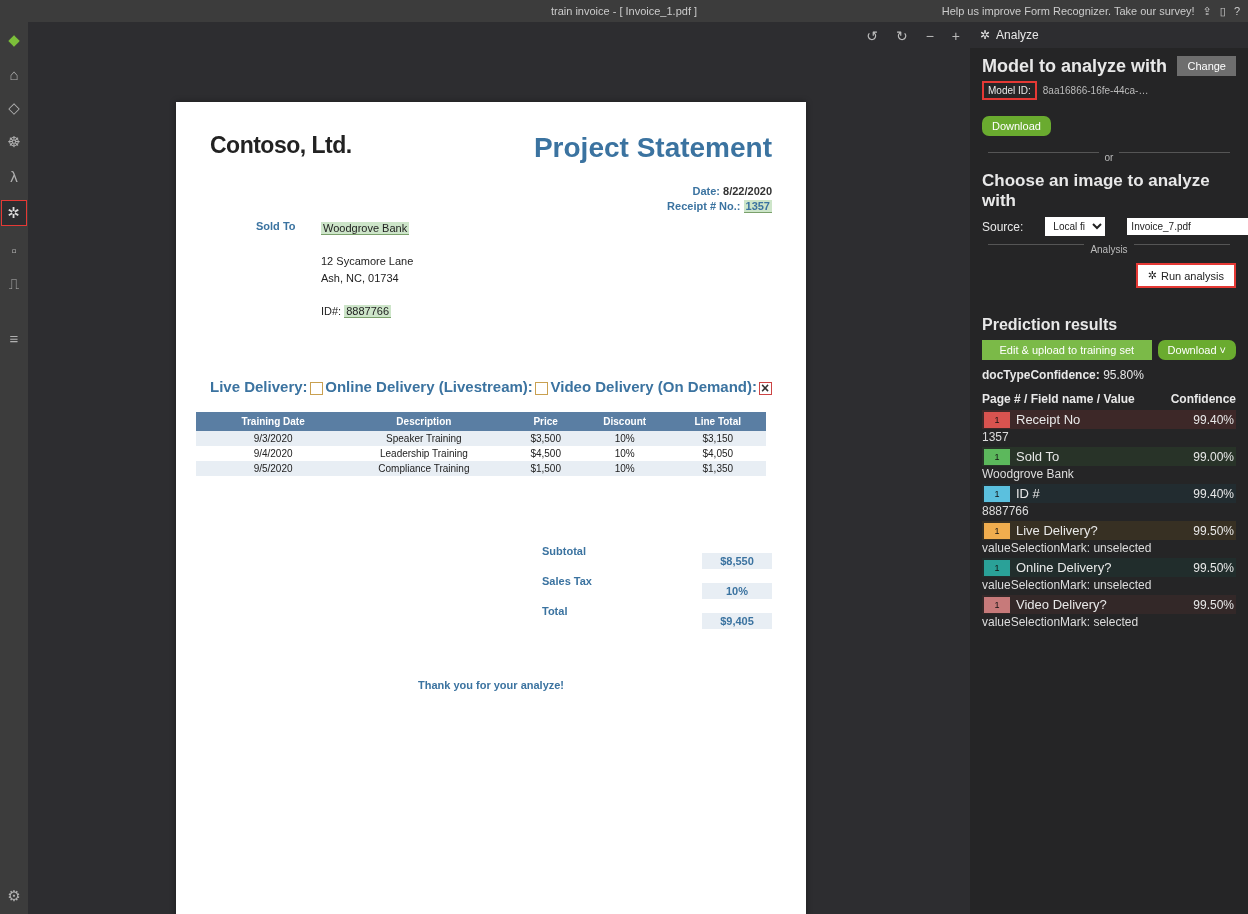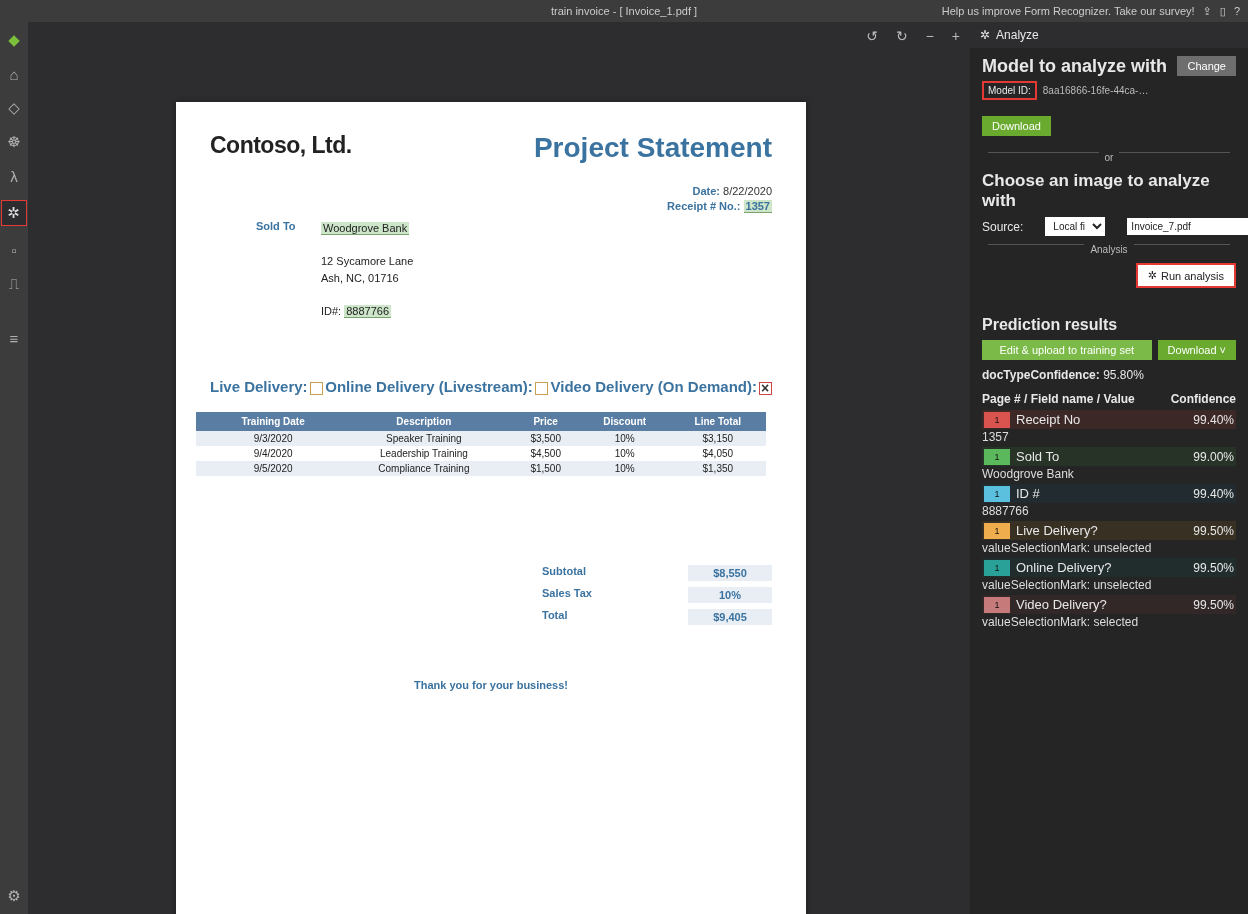--- a/index.html
+++ b/index.html
@@ -13,47 +13,47 @@
 .leftnav .navicon.logo { color:#7cbf3a; }
 .leftnav .navicon.active { background:#2d2d30; border:1px solid #e53935; color:#ddd; width:26px; height:26px; margin-left:-1px; }
 .leftnav .bottom { margin-top:auto; margin-bottom:8px; }
 .main { position:absolute; top:22px; left:28px; width:942px; height:892px; background:#2d2d30; }
 .toolbar { position:absolute; top:6px; right:10px; display:flex; gap:18px; }
 .toolbar span { color:#bbb; font-size:14px; cursor:pointer; }
 .page { position:absolute; top:80px; left:148px; width:630px; height:815px; background:#fff; color:#222; box-shadow:0 0 6px rgba(0,0,0,.4); padding:30px 34px; font-size:11px; }
 .page .logo { font-family:"Arial Black",sans-serif; font-size:23px; font-weight:900; letter-spacing:-0.5px; color:#222; }
 .page .stmt { position:absolute; top:30px; right:34px; font-size:28px; color:#3b73a0; font-weight:600;text-align:center; }
 .page .meta { position:absolute; top:82px; right:34px; text-align:right; font-size:11px; color:#3b73a0; font-weight:600; line-height:1.4; }
-.page .meta .val { color:#333; font-weight:400; }
+.page .meta .val { color:#333; font-weight:700; }
 .page .hl { background:#cde5c9; border-bottom:1px solid #7aa06b; padding:0 2px; }
 .page .soldto { position:absolute; top:118px; left:80px; font-size:11px; color:#3b73a0; font-weight:700; }
 .page .addr { position:absolute; top:118px; left:145px; font-size:11px; line-height:1.5; }
 .page .checks { position:absolute; top:276px; left:34px; right:34px; display:flex; justify-content:space-between; font-size:15px; color:#3b73a0; font-weight:600; }
 .chk { display:inline-block; width:13px; height:13px; border:1px solid #c9a050; vertical-align:middle; margin-left:2px; position:relative; }
 .chk.sel:before { content:"×"; position:absolute; top:-3px; left:1px; color:#333; font-size:14px; }
 .chk.r { border-color:#c44; }
 .page table.items { position:absolute; top:310px; left:20px; width:570px; border-collapse:collapse; font-size:10px; }
 .page table.items th { background:#5a7ea3; color:#fff; padding:4px; font-weight:600; }
 .page table.items th:first-child { width:14px; background:#5a7ea3; }
 .page table.items td { padding:2px 4px; text-align:center; }
 .page table.items tr:nth-child(even) td { background:#e8eef4; }
 .page table.items td.l { text-align:center; }
-.page .totals { position:absolute; top:460px; right:34px; width:230px; font-size:11px; color:#3b73a0; font-weight:600; }
+.page .totals { position:absolute; top:440px; right:34px; width:230px; font-size:11px; color:#3b73a0; font-weight:600; }
 .page .totals .row { display:flex; justify-content:space-between; padding:3px 0; }
-.page .totals .box { background:#e8eef4; width:84px; text-align:center; padding:2px 0; color:#3b73a0; }
+.page .totals .box { background:#e8eef4; width:70px; text-align:center; padding:2px 0; color:#3b73a0;margin-top:8px; }
 .page .thanks { position:absolute; bottom:226px; width:100%; left:0; text-align:center; font-size:11px; color:#3b73a0; font-weight:600; }
 .rightpanel { position:absolute; top:22px; right:0; width:278px; height:892px; background:#252526; color:#e8e8e8; font-size:12px; overflow-y:auto; }
 .rp-head { background:#2d2d30; padding:6px 10px; font-size:12px; display:flex; align-items:center; gap:6px; }
 .rp-sec { padding:8px 12px; }
 .rp-sec h3 { font-size:18px; font-weight:600; margin-bottom:4px; }
 .modelrow { display:flex; align-items:center; gap:6px; font-size:10px; }
 .modelrow .lbl { border:2px solid #e53935; padding:2px 4px; font-size:10px; background:#252526; }
 .modelrow .mid { color:#bbb; font-size:10px; white-space:nowrap; overflow:hidden; text-overflow:ellipsis; width:106px; }
 .btn { background:#6e6e6e; color:#fff; border:none; padding:4px 10px; font-size:11px; cursor:pointer; }
-.btn.green { background:#6aab2f; }
+.btn.green { background:#6aab2f;border-radius:7px; }
 .btn.greenlt { background:#7bba48; }
 .divider { display:flex; align-items:flex-start; font-size:10px; color:#bbb; margin:8px 0; }
 .divider:before,.divider:after { content:""; flex:1; height:1px; background:#555; margin:0 6px; }
 .srcrow { display:flex; align-items:center; gap:22px; font-size:12px; }
 .srcrow select,.srcrow input { background:#fff; color:#222; border:none; font-size:10px; padding:3px 4px; }
 .srcrow select { width:60px; }
 .srcrow input { width:124px; }
 .runbox { text-align:right; margin-top:8px; }
 .runbtn { display:inline-flex; align-items:center; gap:4px; background:#fff; color:#222; border:2px solid #e53935; padding:4px 10px; font-size:11px; cursor:pointer; }
 .predhead { font-size:16px; font-weight:600; margin:12px 0 6px; }
@@ -121,21 +121,21 @@
     <div class="logo">Contoso, Ltd.</div>
     <div class="stmt">Project Statement</div>
     <div class="meta">
       <div><span>Date:</span> <span class="val">8/22/2020</span></div>
       <div><span>Receipt # No.:</span> <span class="hl">1357</span></div>
     </div>
     <div class="soldto">Sold To</div>
     <div class="addr">
       <span class="hl">Woodgrove Bank</span><br><br>
       <span>12 Sycamore Lane</span><br>
-      <span>Ash, NC, 01716</span><br><br>
+      <span>Ash, NC, 01734</span><br><br>
       <span>ID#:</span> <span class="hl">8887766</span>
     </div>
     <div class="checks">
       <span><span>Live Delivery:</span><span class="chk"></span></span>
       <span><span>Online Delivery (Livestream):</span><span class="chk"></span></span>
       <span><span>Video Delivery (On Demand):</span><span class="chk r sel"></span></span>
     </div>
     <table class="items">
       <tbody>
           <tr>
@@ -187,21 +187,21 @@
         </div>
       <div class="row">
           <span>Sales Tax</span>
           <span class="box">10%</span>
         </div>
       <div class="row">
           <span>Total</span>
           <span class="box">$9,405</span>
         </div>
     </div>
-    <div class="thanks">Thank you for your business!</div>
+    <div class="thanks">Thank you for your analyze!</div>
   </div>
 </div>
 
 <div class="rightpanel">
   <div class="rp-head">
       <span>✲</span>
       <span>Analyze</span>
     </div>
   <div class="rp-sec">
     <div style="display:flex;align-items:flex-start;justify-content:space-between;">

